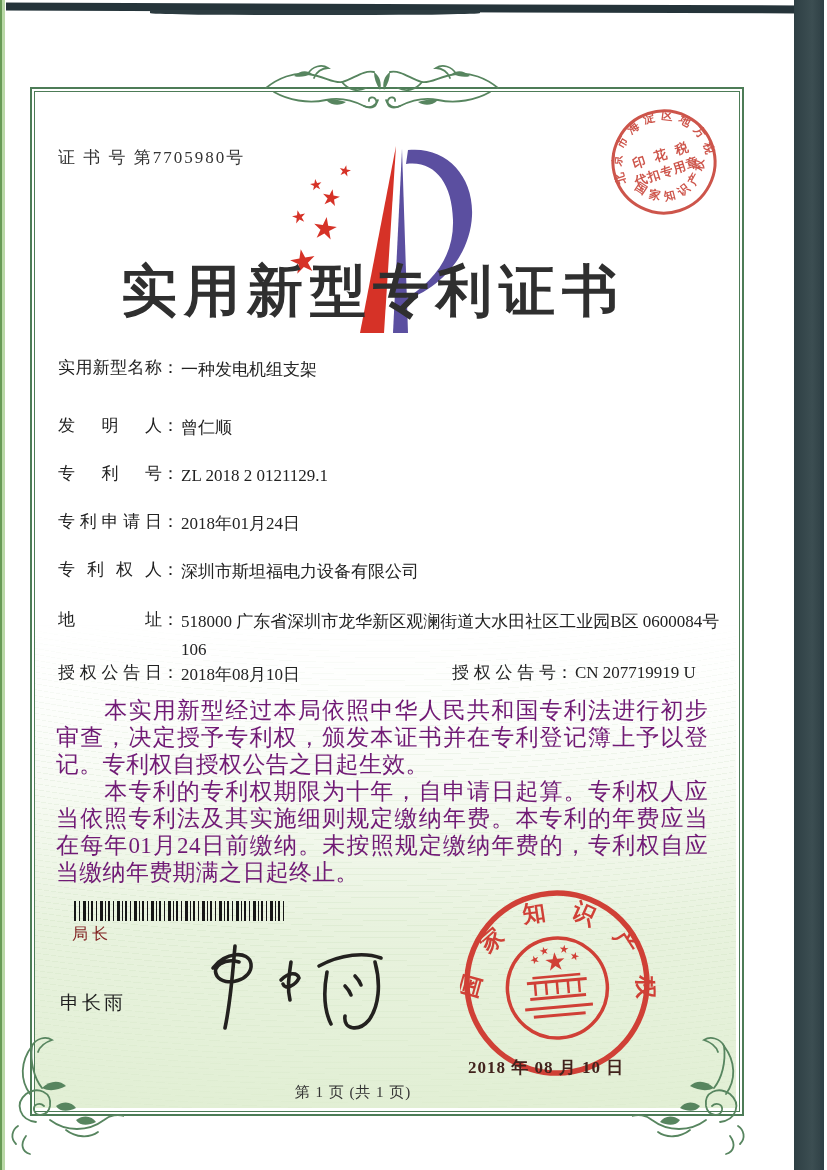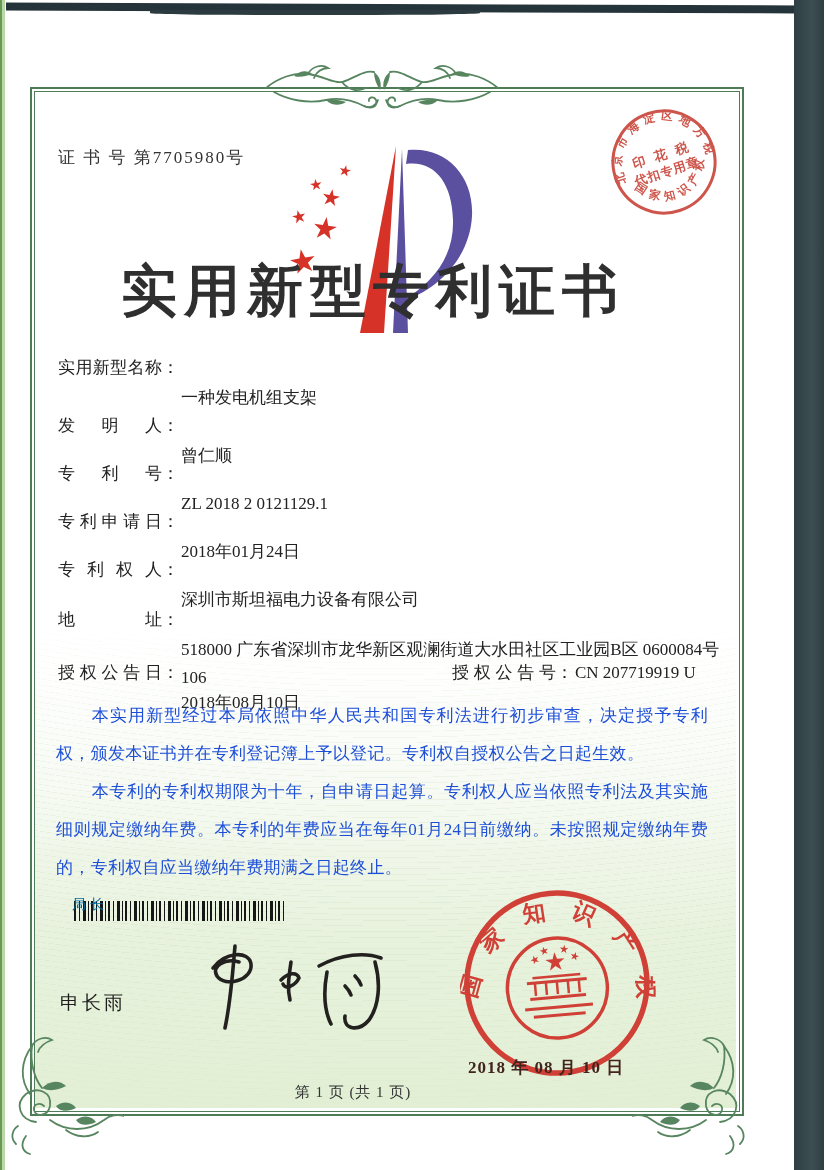--- a/index.html
+++ b/index.html
@@ -25,26 +25,26 @@
       repeating-radial-gradient(1400px 1000px at 50% -40%, rgba(125,170,110,.38) 0 1px, rgba(0,0,0,0) 1px 8px);
     -webkit-mask-image:linear-gradient(180deg, rgba(0,0,0,0) 0 52%, rgba(0,0,0,.6) 70%, #000 82%);
             mask-image:linear-gradient(180deg, rgba(0,0,0,0) 0 52%, rgba(0,0,0,.6) 70%, #000 82%);}
   
   .cert-no{left:58px;top:146px;font-size:17px;letter-spacing:2px;color:#333;}
   .title{left:30px;top:254px;width:710px;text-align:center;font-size:56px;font-weight:700;
          letter-spacing:7px;color:#2f2f2f;transform:translateX(-12px);}
   .frow{left:58px;font-size:17px;color:#222;white-space:nowrap;}
   .flabel{display:inline-block;width:104px;text-align:justify;text-align-last:justify;}
   .fcolon{display:inline-block;margin-right:2px;}
-  .fvalue{display:inline-block;white-space:normal;width:560px;vertical-align:top;line-height:28px;margin-top:28px;}
-  .paras{left:56px;top:697px;width:652px;font-size:17px;line-height:38px;text-align:justify;color:#1d4ed8;}
+  .fvalue{display:inline-block;white-space:normal;width:560px;vertical-align:top;line-height:28px;}
+  .paras{left:56px;top:697px;width:652px;font-size:23px;line-height:27px;text-align:justify;color:#701a75;}
   .paras p{margin:0;text-indent:2.1em;letter-spacing:.3px;}
   .barcode{left:74px;top:901px;width:211px;height:20px;background:
      repeating-linear-gradient(90deg,#161616 0 2px,rgba(0,0,0,0) 2px 5px,#161616 5px 6px,rgba(0,0,0,0) 6px 9px,#161616 9px 12px,rgba(0,0,0,0) 12px 14px,#161616 14px 15px,rgba(0,0,0,0) 15px 17px);}
-  .director-title{left:72px;top:896px;font-size:14px;letter-spacing:4px;color:#0369a1;font-family:"Liberation Sans","DejaVu Sans",sans-serif;}
+  .director-title{left:72px;top:924px;font-size:16px;letter-spacing:4px;color:#7f1d1d;font-family:"Liberation Sans","DejaVu Sans",sans-serif;}
   .director-name{left:60px;top:990px;font-size:19px;letter-spacing:3px;color:#1d1d1d;font-family:"Liberation Sans","DejaVu Sans",sans-serif;}
   .seal-date{left:468px;top:1056px;font-size:17px;letter-spacing:1px;color:#42231d;font-weight:700;z-index:6;}
   .footer{left:30px;top:1083px;width:710px;text-align:center;font-size:15px;letter-spacing:1px;color:#333;transform:translateX(-32px);}
   
   .grn{stroke:var(--ornament_green);fill:none;stroke-width:1.8;stroke-linecap:round;}
   .grnf{fill:var(--ornament_green);stroke:none;}
   .sealS{stroke:var(--seal_red);fill:none;}
   .sealF{fill:var(--seal_red);}
   .stampT{fill:var(--stamp_red);font-weight:700;font-family:"Liberation Serif",serif;}
   .sealT{fill:var(--seal_red);font-weight:700;font-family:"Liberation Serif",serif;}

